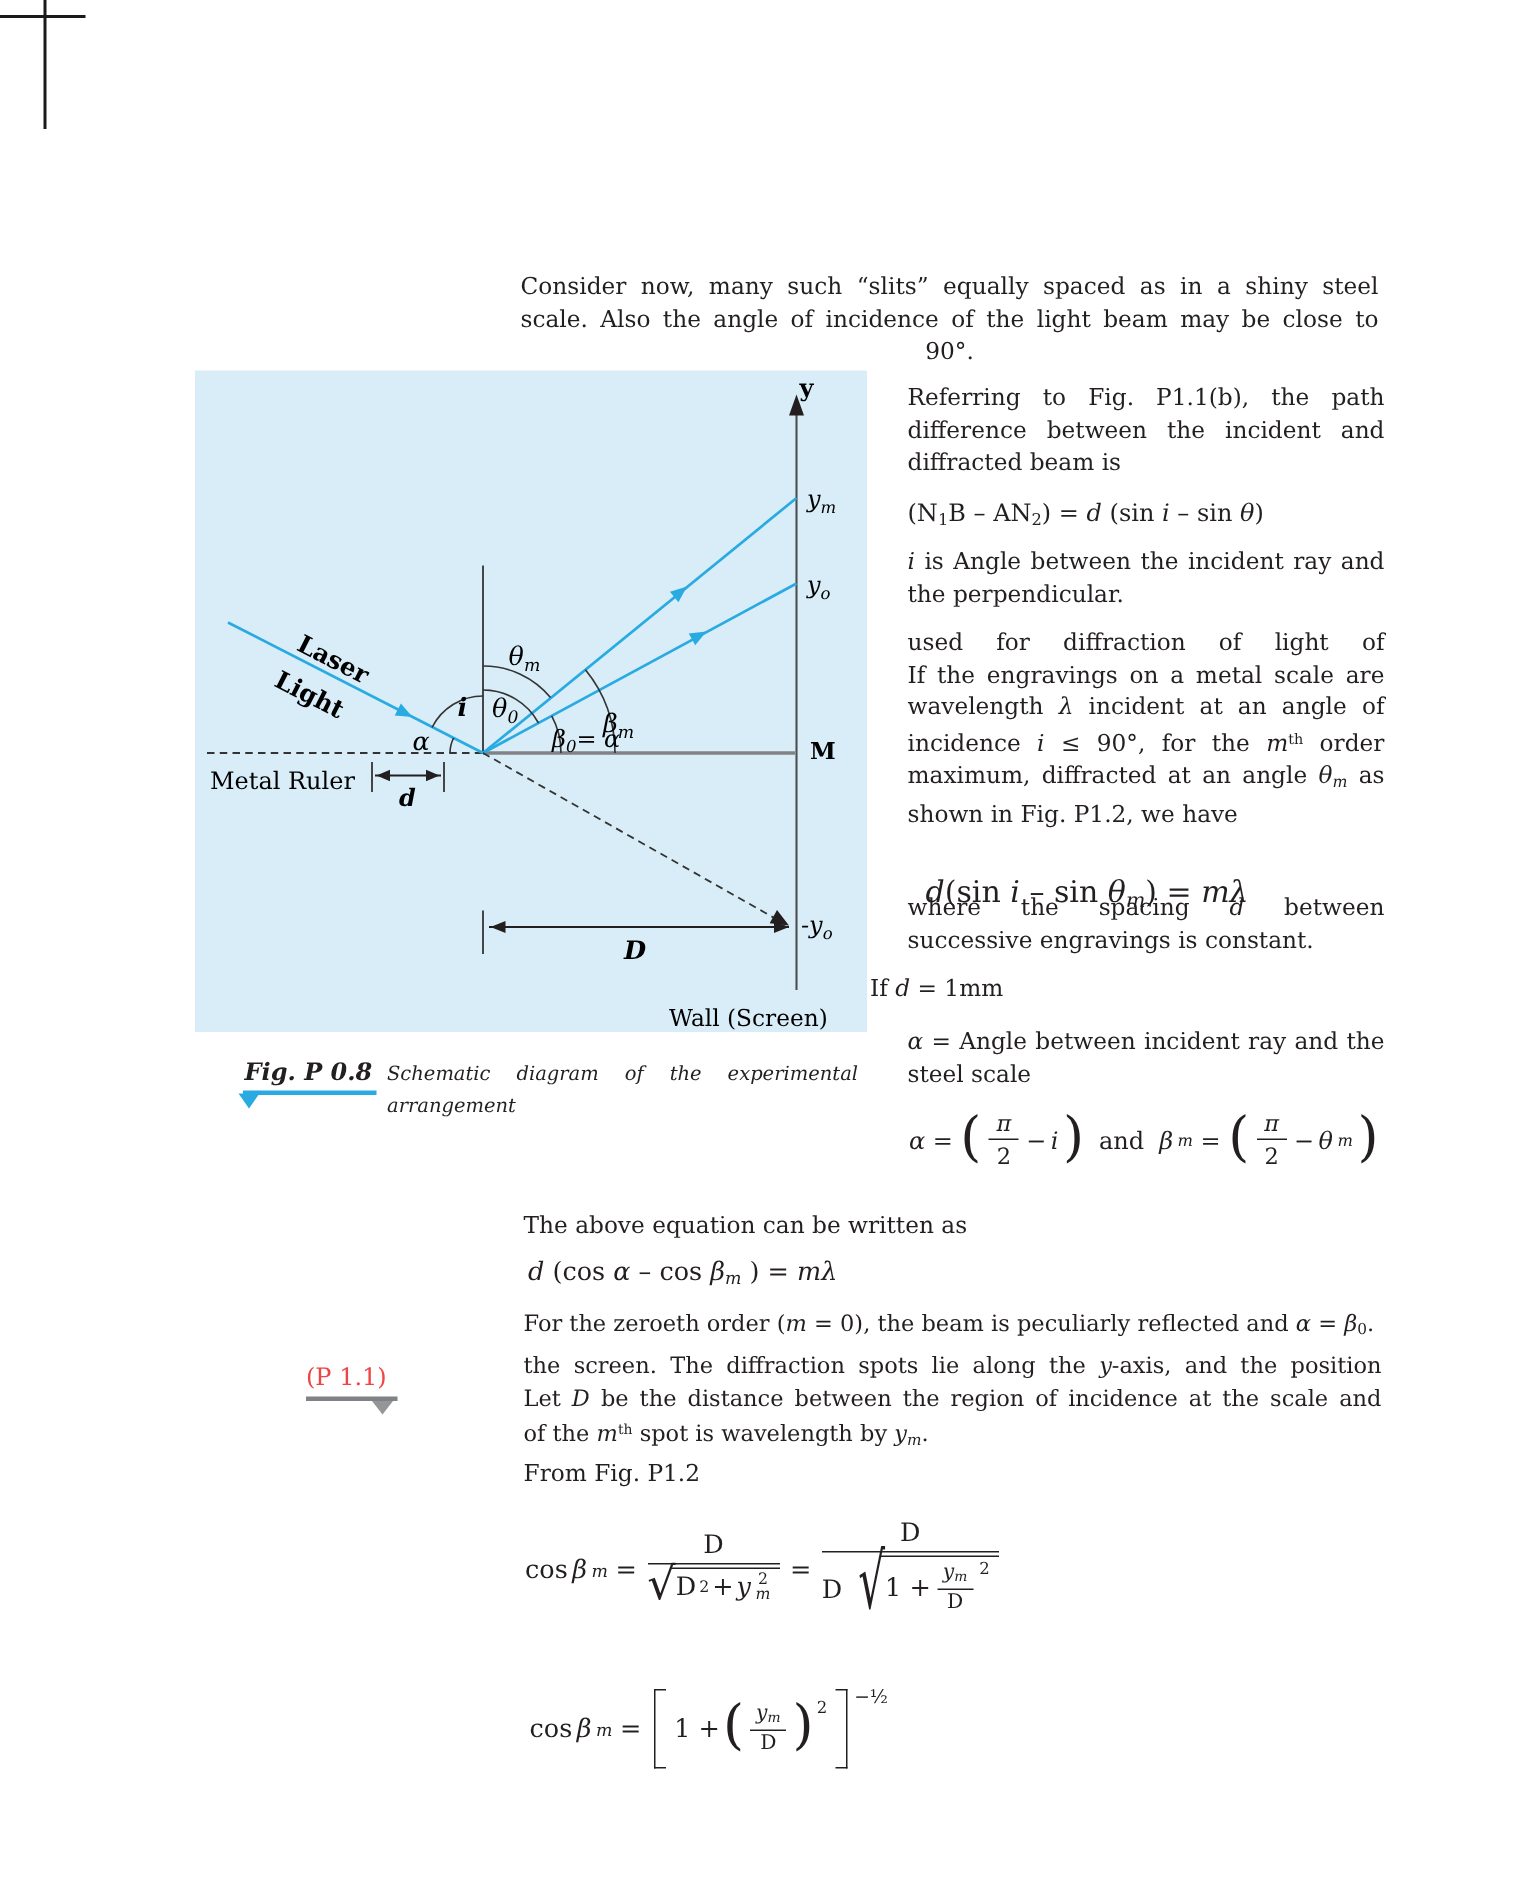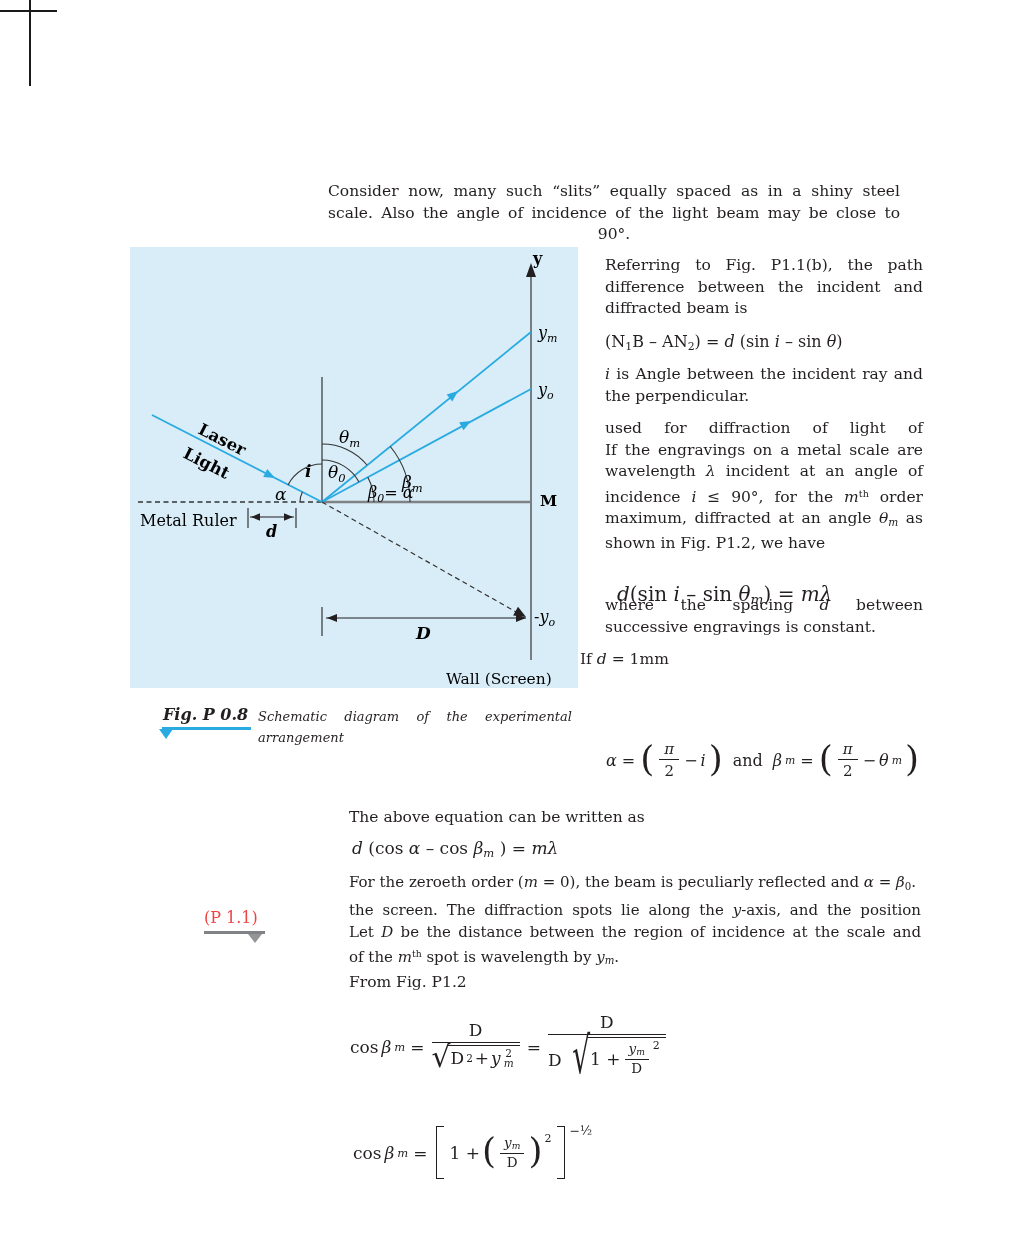--- a/index.html
+++ b/index.html
@@ -3,21 +3,21 @@
 <meta charset="utf-8">
 <style>
   html,body{margin:0;padding:0;background:#ffffff;}
   .page{position:relative;width:1020px;height:1260px;background:#fff;overflow:hidden;
         font-family:"DejaVu Serif","Liberation Serif",serif;color:#231f20;}
   .abs{position:absolute;}
   
   .crop-h{position:absolute;left:0;top:10px;width:57px;height:2px;background:#1a1a1a;}
   .crop-v{position:absolute;left:29px;top:0;width:2px;height:86px;background:#1a1a1a;}
   
-  .intro{position:absolute;left:328px;top:181px;width:572px;font-size:15.5px;line-height:21.5px;}
+  .intro{position:absolute;left:347px;top:181px;width:572px;font-size:15.5px;line-height:21.5px;}
   .jl{text-align:justify;text-align-last:justify;}
   .cl{text-align:center;}
   .ll{text-align:left;}
   .rcol{width:318px;font-size:15.5px;line-height:21.5px;}
   .mcol{width:572px;font-size:15px;line-height:21.5px;}
   .nowrap{white-space:nowrap;}
   
   .r-i{font-style:italic;}
   .r-sub{font-size:0.68em;vertical-align:-0.25em;}
   .r-subi{font-size:0.68em;vertical-align:-0.25em;font-style:italic;}
@@ -165,20 +165,22 @@
   </div>
   <div class="abs" style="left:617px;top:582px;font-size:20px"><span class="r-i">d</span><span>(sin </span><span class="r-i">i</span><span> – sin </span><span class="r-i">θ</span><span class="r-subi">m</span><span>) = </span><span class="r-i">m</span><span class="r-i">λ</span></div>
   <div class="abs rcol" style="left:605px;top:595px">
     <div class="jl"><span>where the spacing </span><span class="r-i">d</span><span> between</span></div>
     <div class="ll">successive engravings is constant.</div>
   </div>
   <div class="abs rcol" style="left:580px;top:649px">
     <div class="ll"><span>If </span><span class="r-i">d</span><span> = 1mm</span></div>
   </div>
   <div class="abs rcol" style="left:605px;top:684px">
+    <div class="jl"><span class="r-i">α</span><span> = Angle between incident ray and the</span></div>
+    <div class="ll">steel scale</div>
   </div>
 
   <div class="eq" style="left:606px;top:740px;font-size:16px">
     <span class="r-i">α</span>
     <span class="sp">=</span>
     <span class="bigp">(</span>
     <span class="frac fs">
       <span class="num r-i">π</span>
       <span class="den">2</span>
     </span>

